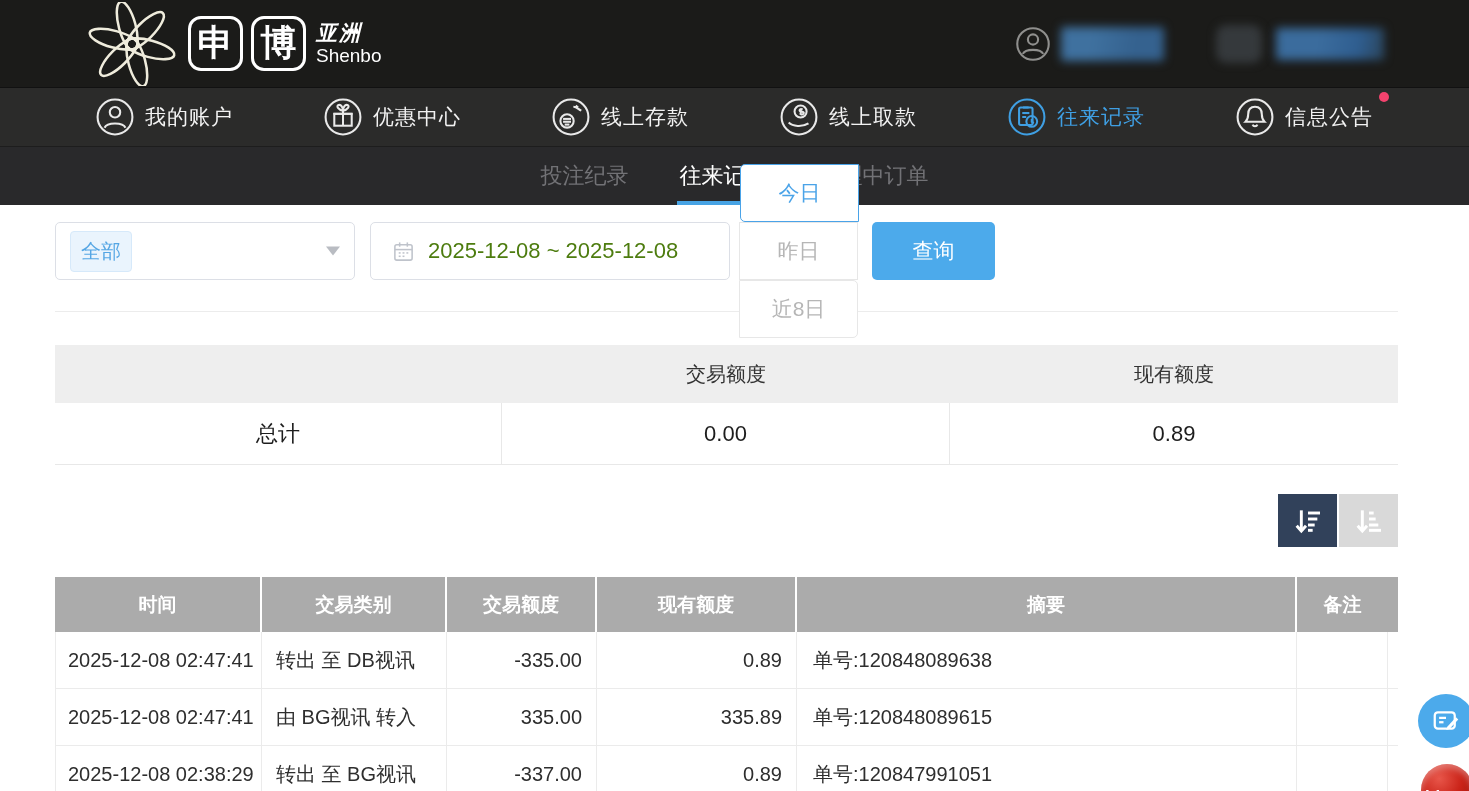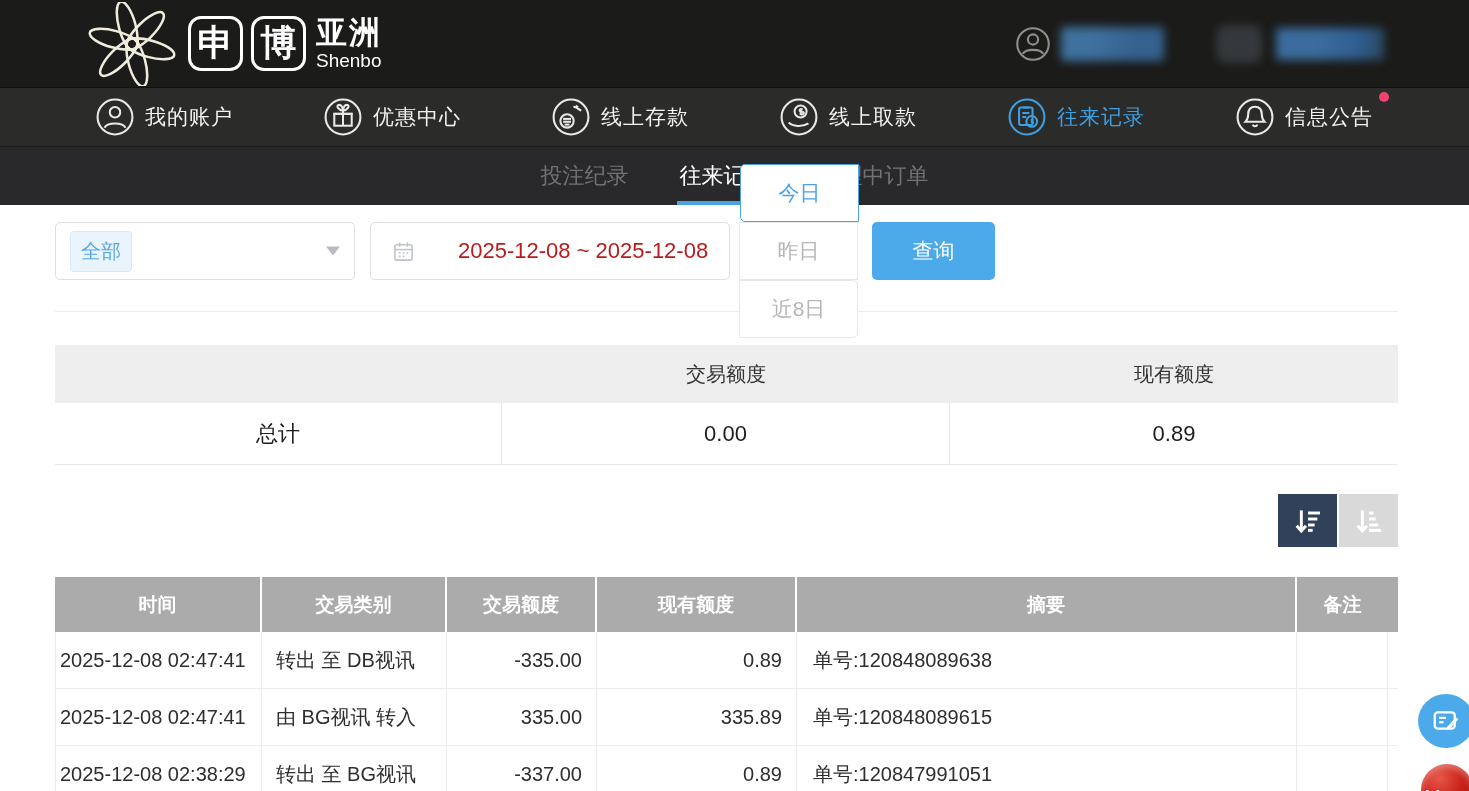--- a/index.html
+++ b/index.html
@@ -8,21 +8,21 @@
   .page { position:relative; width:1469px; height:791px; overflow:hidden; background:#fff; }
 
   
   .topbar { position:relative; height:87px; background:#1b1b19; }
   .logo { position:absolute; left:84px; top:0; height:87px; display:flex; align-items:center; }
   .logo-flower { width:96px; height:84px; margin-right:8px; }
   .logo-box { width:55px; height:55px; border:3px solid #fff; border-radius:13px;
     color:#fff; font-size:36px; font-weight:700; display:flex; align-items:center;
     justify-content:center; margin-right:8px; }
   .logo-region { color:#fff; line-height:1; margin-left:2px; }
-  .logo-region .cn { font-size:31px; font-weight:700; letter-spacing:2px; }
+  .logo-region .cn { font-size:21px; font-weight:700; letter-spacing:2px;font-style:italic; }
   .logo-region .en { font-size:19px; margin-top:3px; }
   .user-area { position:absolute; right:85px; top:0; height:87px; display:flex; align-items:center; }
   .user-icon-svg { width:36px; height:36px; stroke:#8f8f8d; }
   .redact { filter:blur(5px); border-radius:3px; }
   .redact-a { width:103px; height:34px; margin-left:10px;
     background:linear-gradient(100deg,#3f719f 30%,#35628f 70%); }
   .redact-dark { width:46px; height:38px; margin-left:52px; background:#35393c; border-radius:10px; filter:blur(4px); }
   .redact-b { width:108px; height:32px; margin-left:14px;
     background:linear-gradient(100deg,#3b6c9d 40%,#2f5e90 75%, #2c4a66 95%); }
 
@@ -52,21 +52,21 @@
     display:flex; align-items:center; position:relative; background:#fff; cursor:pointer; }
   .chip { margin-left:14px; padding:6px 10px; background:#eaf4fd; border:1px solid #d6e9fa;
     border-radius:4px; color:#55a6e4; font-size:20px; }
   .select-arrow { position:absolute; right:14px; top:50%; transform:translateY(-50%);
     width:0; height:0; border-left:7px solid transparent; border-right:7px solid transparent;
     border-top:9px solid #b9bcc2; }
   .date-box { width:360px; height:58px; border:1px solid #dcdfe6; border-radius:5px;
     margin-left:15px; display:flex; align-items:center; padding-left:21px; gap:13px;
     background:#fff; cursor:pointer; }
   .date-box svg { width:23px; height:23px; stroke:#bfc3cb; }
-  .date-text { color:#b91c1c; font-size:22px;margin-left:30px; }
+  .date-text { color:#4d7c0f; font-size:22px; }
   .btn-group { display:flex; margin-left:10px;flex-direction:column; }
   .qbtn { width:119px; height:58px; background:#fff; border:1px solid #e7e7e7;
     color:#b6b6b6; font-size:21px; display:flex; align-items:center; justify-content:center;
     cursor:pointer; margin-left:-1px; }
   .qbtn:first-child { margin-left:0; border-radius:5px 0 0 5px; }
   .qbtn:last-child { border-radius:0 5px 5px 0; }
   .qbtn.active { border:1px solid #4aa3e8; color:#4aa3e8; z-index:2; border-radius:5px 0 0 5px; }
   .search-btn { width:123px; height:58px; margin-left:13px; background:#4caaeb; border:none;
     border-radius:5px; color:#fff; font-size:21px; cursor:pointer; }
 
@@ -93,21 +93,21 @@
   
   .dtable { margin:30px 71px 0 55px; }
   .thead { display:flex; height:55px; background:#ababab; }
   .thead .cell { display:flex; align-items:center; justify-content:center; color:#fff;
     font-size:19px; font-weight:700; border-right:2px solid #fff; }
   .thead .cell:last-child { border-right:none; }
   .trow { display:flex; height:57px; background:#fff; border-bottom:1px solid #ebebeb; }
   .trow .cell { display:flex; align-items:center; font-size:20px; color:#2e2e2e;
     border-right:1px solid #ebebeb; }
   .trow .cell:first-child { border-left:1px solid #ebebeb; }
-  .tc1 { width:207px; padding-left:4px; }
+  .tc1 { width:207px; padding-left:12px; }
   .tc2 { width:185px; padding-left:14px; }
   .tc3 { width:150px; justify-content:flex-end; padding-right:14px; }
   .tc4 { width:200px; justify-content:flex-end; padding-right:14px; }
   .tc5 { width:500px; padding-left:16px; }
   .tc6 { width:91px; }
   .thead .tc1,.thead .tc2,.thead .tc3,.thead .tc4,.thead .tc5 { padding:0; justify-content:center;font-family:Liberation Serif, serif; }
 
   
   .float-note { position:absolute; left:1418px; top:694px; width:56px; height:54px;
     border-radius:50%; background:#4caaeb; display:flex; align-items:center; justify-content:center;

